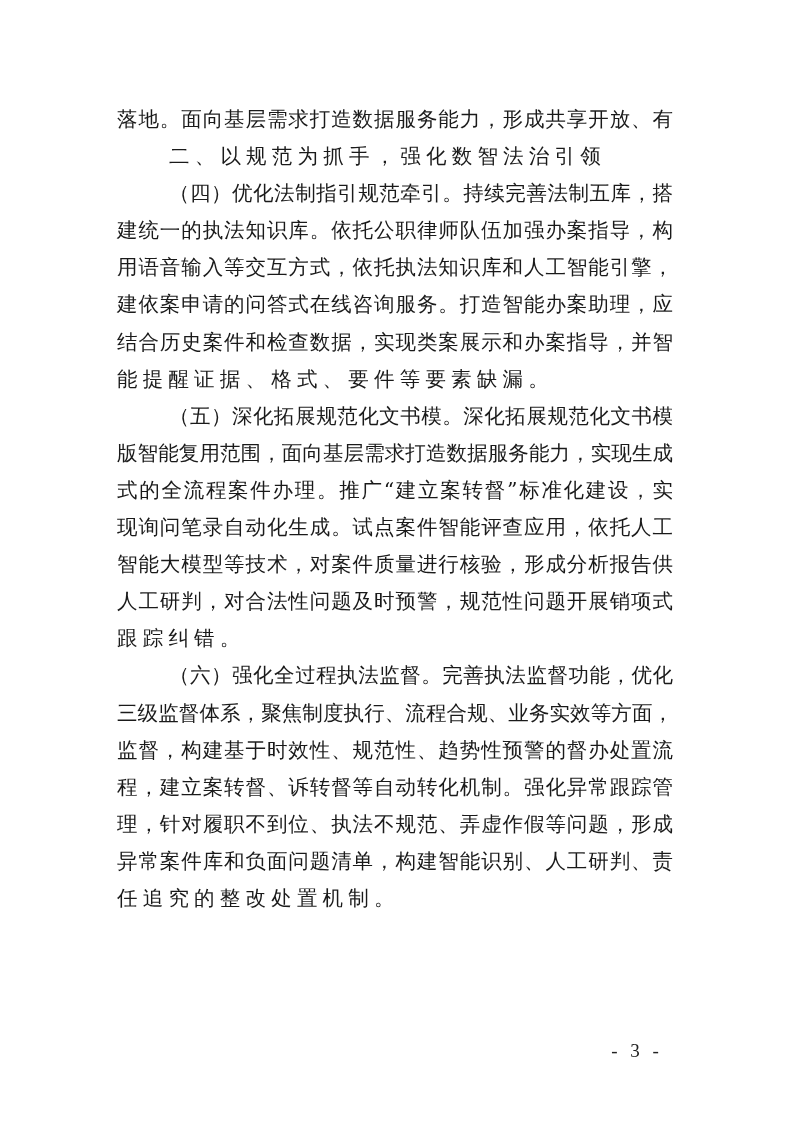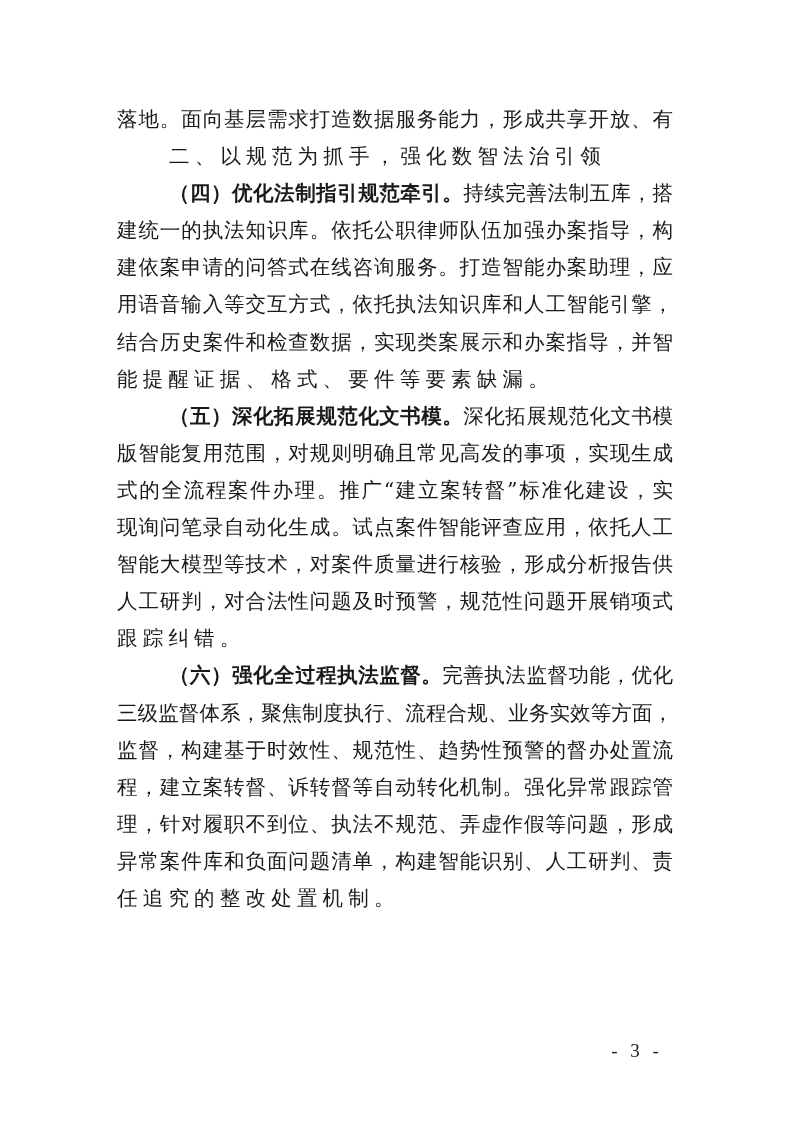--- a/index.html
+++ b/index.html
@@ -9,42 +9,42 @@
   .line {
     height: 37.1px; line-height: 37.1px;
     font-family: "DejaVu Serif", "Liberation Serif", serif;
     font-size: 20.5px; color: #1a1a1a;
     white-space: nowrap; text-align: justify; text-align-last: justify;
     letter-spacing: 0;
   }
   .line.last { text-align-last: left; letter-spacing: 5.2px; }
   .line.indent { padding-left: 52px; }
   .heading { font-family: "DejaVu Sans", "Liberation Sans", sans-serif; font-weight: normal; }
-  .bold { font-family: "DejaVu Sans", "Liberation Sans", sans-serif; font-weight: bold; }
+  .bold { font-family: "DejaVu Sans", "Liberation Sans", sans-serif; font-weight: normal; }
   .page-number {
     position: absolute; left: 596px; top: 1040px; width: 82px; text-align: center;
     font-family: "Liberation Serif", "DejaVu Serif", serif; font-size: 19px; color: #222;
     letter-spacing: 4px;
   }
 </style>
 </head>
 <body>
 
 <div class="page">
   <div class="content">
     <div class="line">落地。面向基层需求打造数据服务能力，形成共享开放、有</div>
     <div class="line last indent heading">二、以规范为抓手，强化数智法治引领</div>
     <div class="line indent"><span class="bold">（四）优化法制指引规范牵引。</span><span>持续完善法制五库，搭</span></div>
     <div class="line">建统一的执法知识库。依托公职律师队伍加强办案指导，构</div>
+    <div class="line">用语音输入等交互方式，依托执法知识库和人工智能引擎，</div>
     <div class="line">建依案申请的问答式在线咨询服务。打造智能办案助理，应</div>
-    <div class="line">用语音输入等交互方式，依托执法知识库和人工智能引擎，</div>
     <div class="line">结合历史案件和检查数据，实现类案展示和办案指导，并智</div>
     <div class="line last">能提醒证据、格式、要件等要素缺漏。</div>
     <div class="line indent"><span class="bold">（五）深化拓展规范化文书模。</span><span>深化拓展规范化文书模</span></div>
-    <div class="line">版智能复用范围，对规则明确且常见高发的事项，实现生成</div>
+    <div class="line">版智能复用范围，面向基层需求打造数据服务能力，实现生成</div>
     <div class="line">式的全流程案件办理。推广“建立案转督”标准化建设，实</div>
     <div class="line">现询问笔录自动化生成。试点案件智能评查应用，依托人工</div>
     <div class="line">智能大模型等技术，对案件质量进行核验，形成分析报告供</div>
     <div class="line">人工研判，对合法性问题及时预警，规范性问题开展销项式</div>
     <div class="line last">跟踪纠错。</div>
     <div class="line indent"><span class="bold">（六）强化全过程执法监督。</span><span>完善执法监督功能，优化</span></div>
     <div class="line">三级监督体系，聚焦制度执行、流程合规、业务实效等方面，</div>
     <div class="line">监督，构建基于时效性、规范性、趋势性预警的督办处置流</div>
     <div class="line">程，建立案转督、诉转督等自动转化机制。强化异常跟踪管</div>
     <div class="line">理，针对履职不到位、执法不规范、弄虚作假等问题，形成</div>

